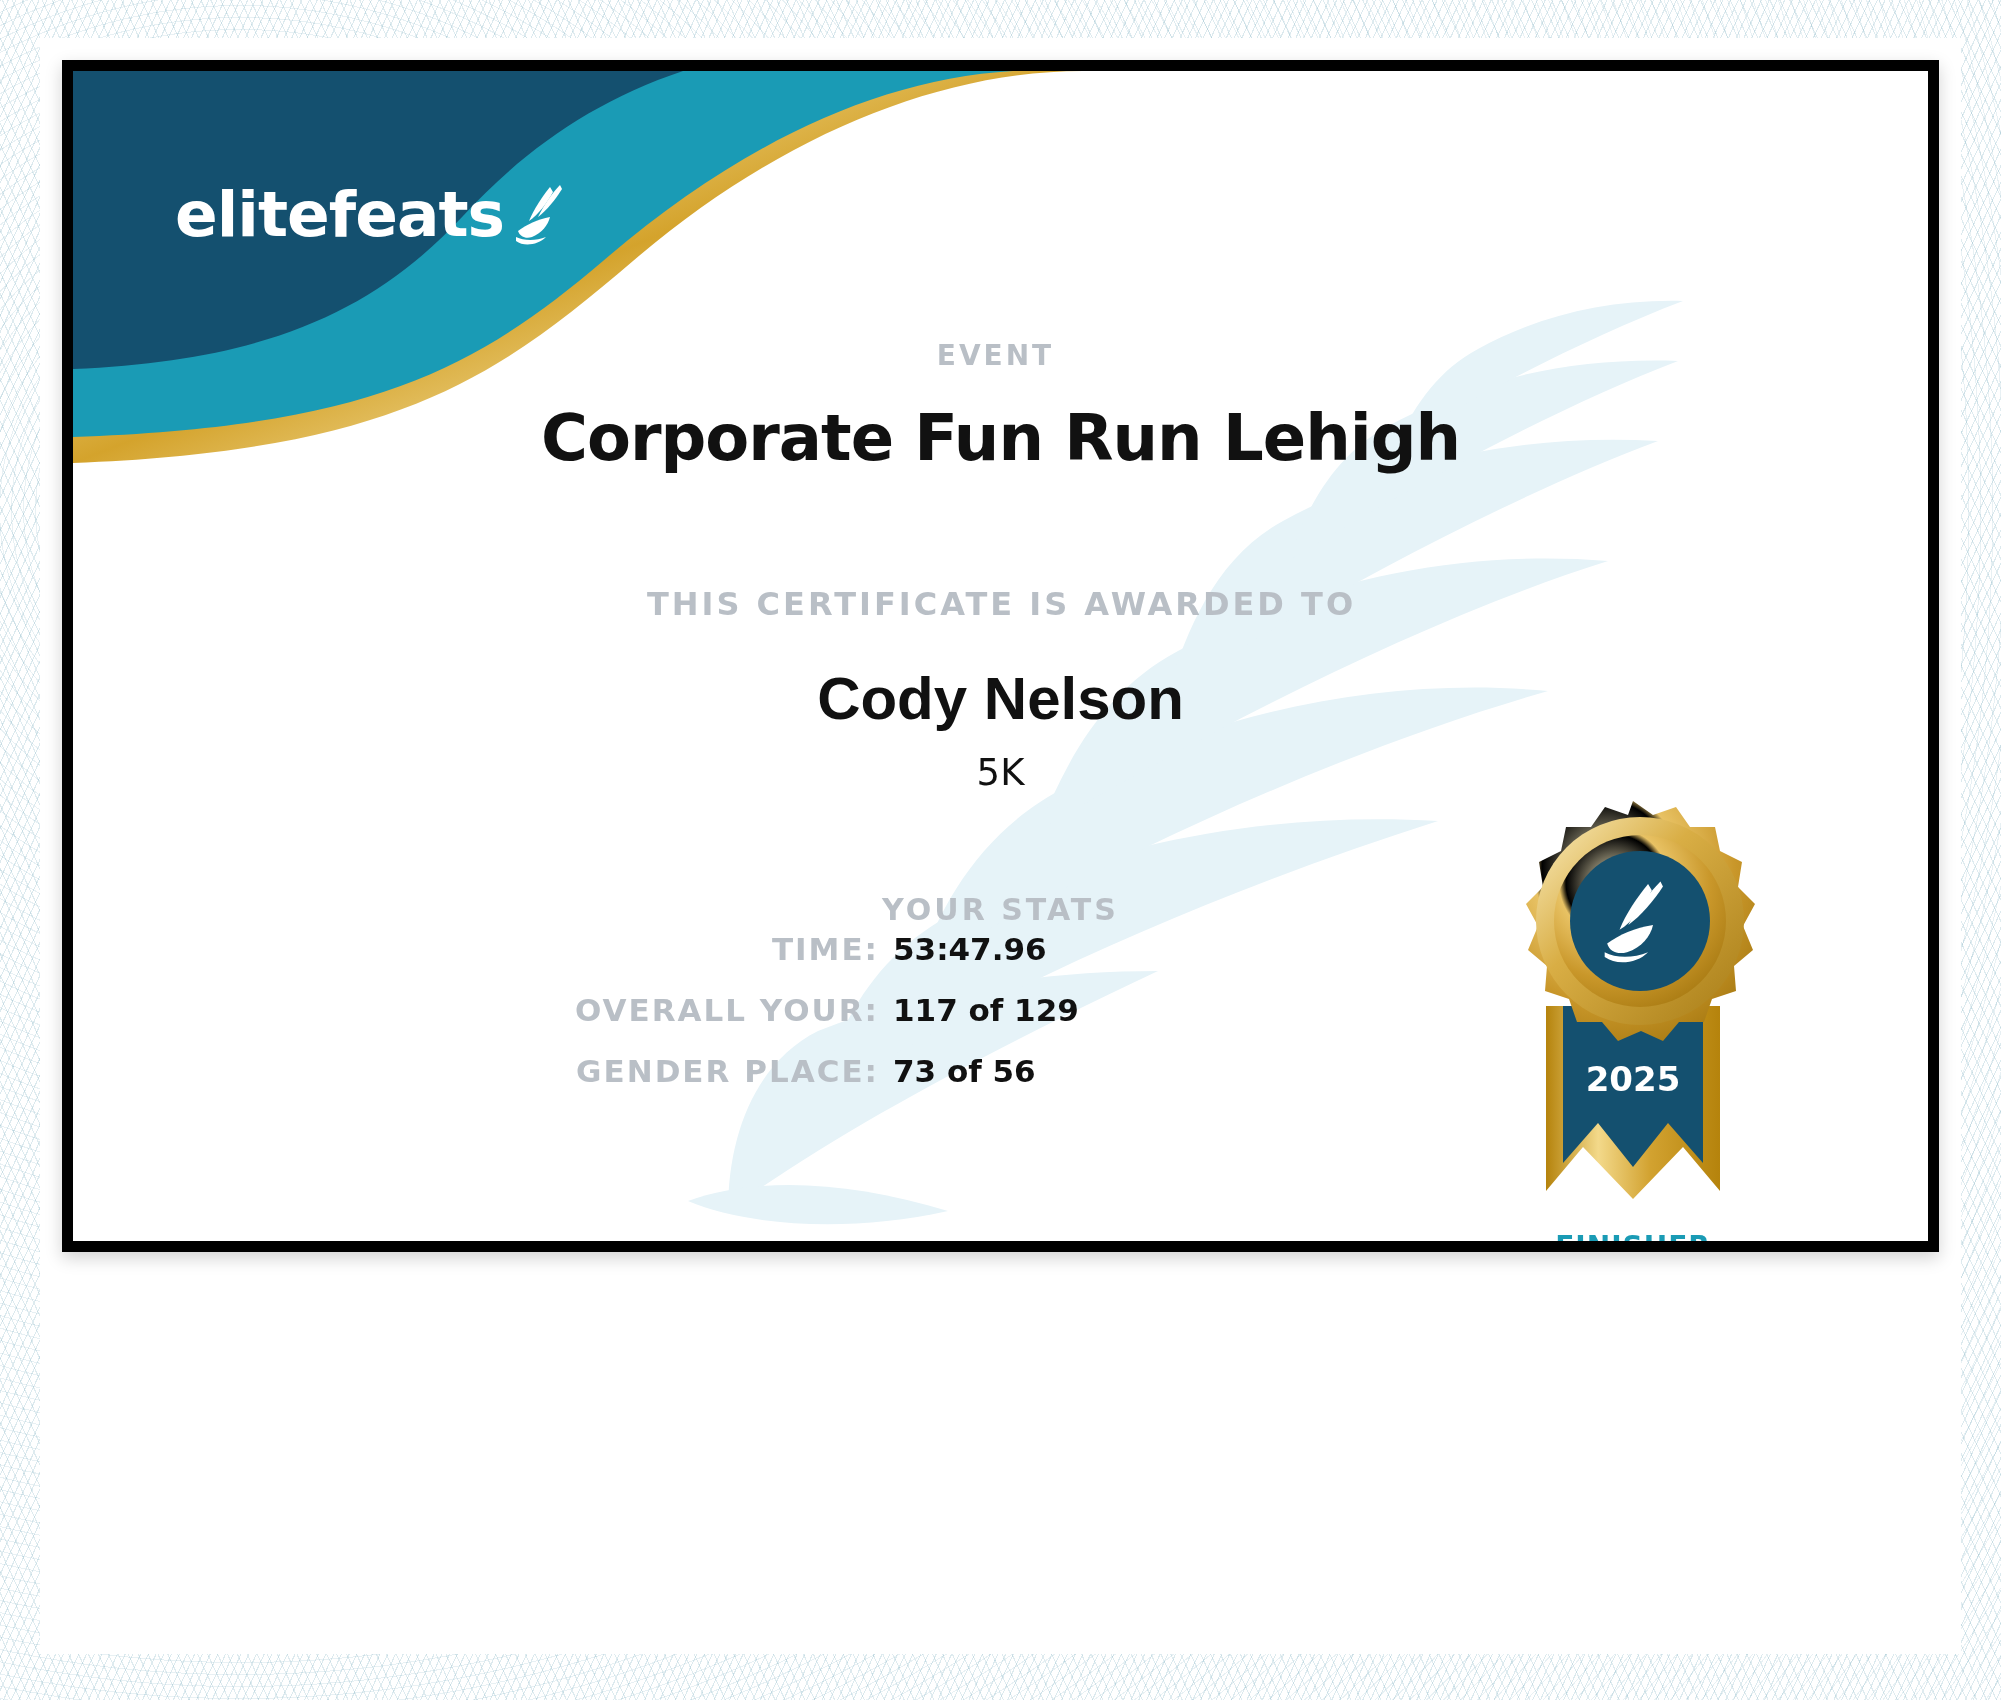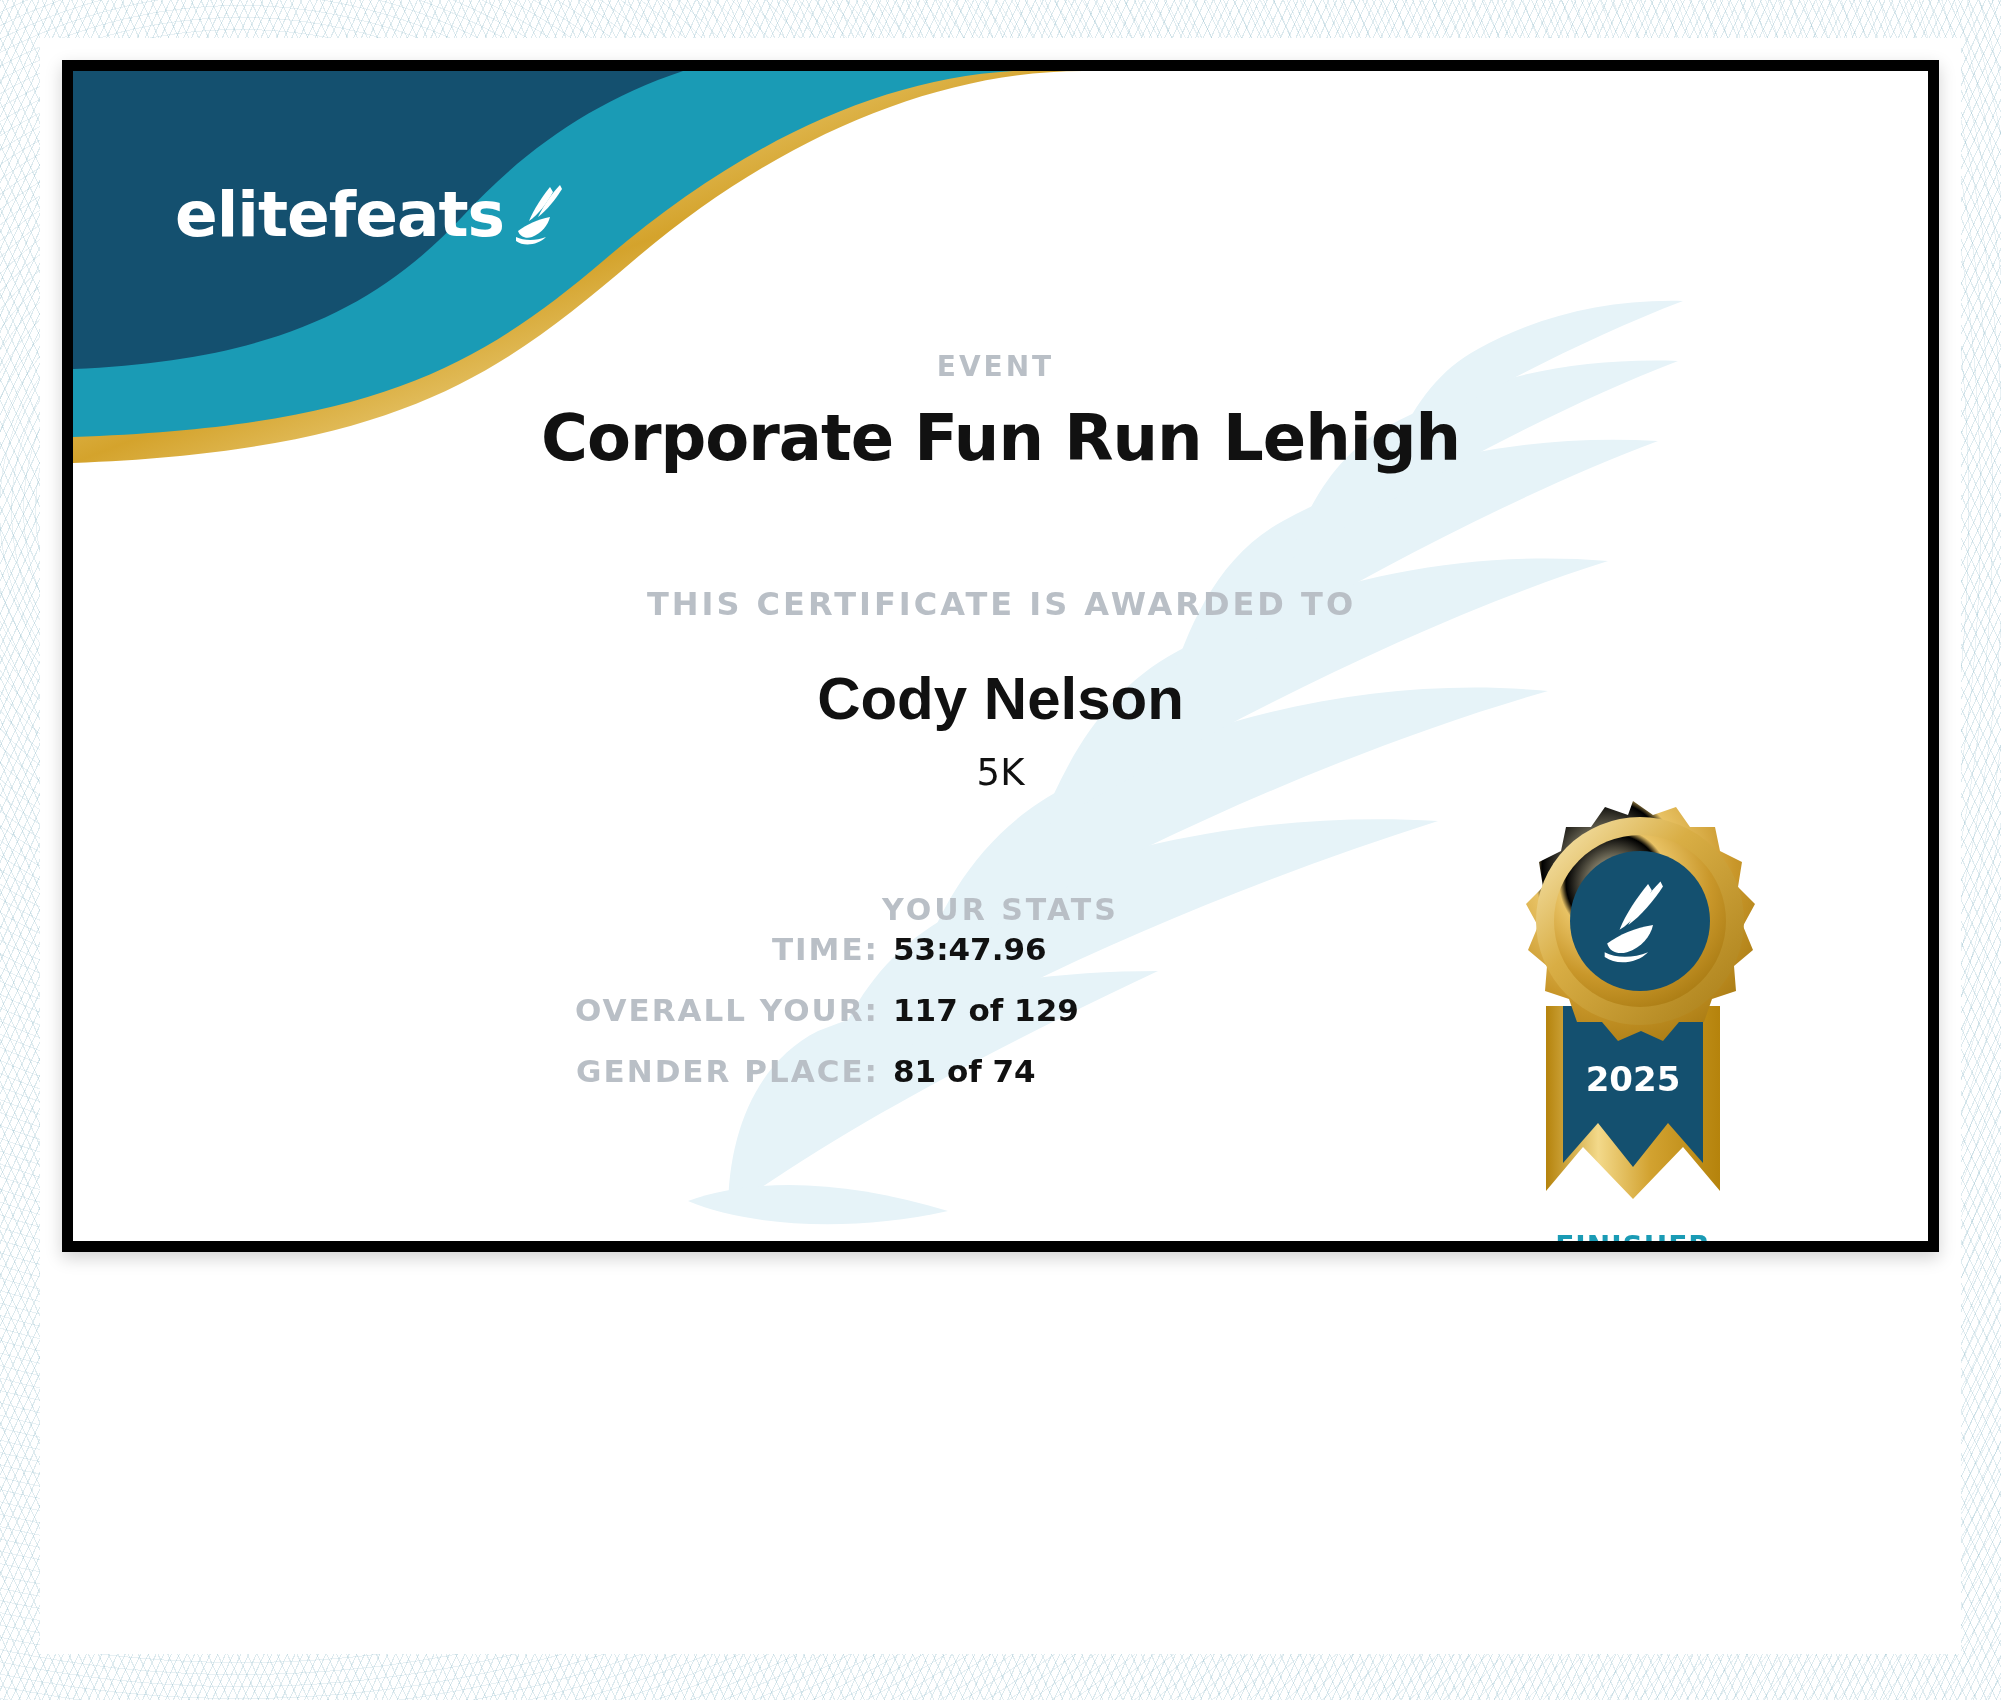--- a/index.html
+++ b/index.html
@@ -102,21 +102,21 @@
     text-align: center;
   }
   .label {
     color: #b9bfc6;
     letter-spacing: 3px;
     font-weight: 600;
     font-family: "DejaVu Sans", sans-serif;
   }
   .event-label {
     position: absolute;
-    top: 279px;
+    top: 268px;
     width: 1845px;
     font-size: 28px;
   }
   .event-name {
     position: absolute;
     top: 330px;
     width: 1855px;
     font-size: 64px;
     font-weight: 700;
     color: #111111;
@@ -272,21 +272,21 @@
           <div class="stat-row">
             <div class="stat-key">TIME:</div>
             <div class="stat-val">53:47.96</div>
           </div>
           <div class="stat-row">
             <div class="stat-key">OVERALL YOUR:</div>
             <div class="stat-val">117 of 129</div>
           </div>
           <div class="stat-row">
             <div class="stat-key">GENDER PLACE:</div>
-            <div class="stat-val">81 of 74</div>
+            <div class="stat-val">73 of 56</div>
           </div>
         </div>
       </div>
 
       <div class="badge">
         <svg width="330" height="430" viewBox="0 0 330 430" aria-hidden="true">
           <defs>
             <linearGradient id="ribbonGold" x1="0" y1="0" x2="1" y2="0">
               <stop offset="0%" stop-color="#b5830c"></stop>
               <stop offset="30%" stop-color="#f3d98a"></stop>

